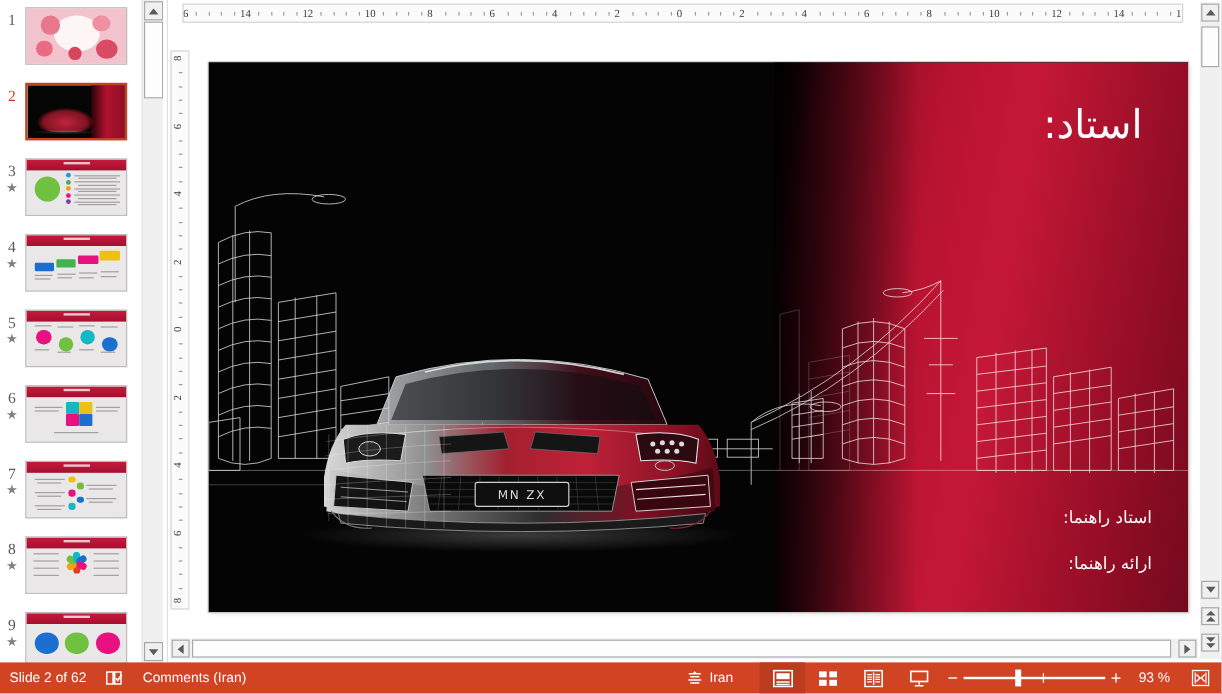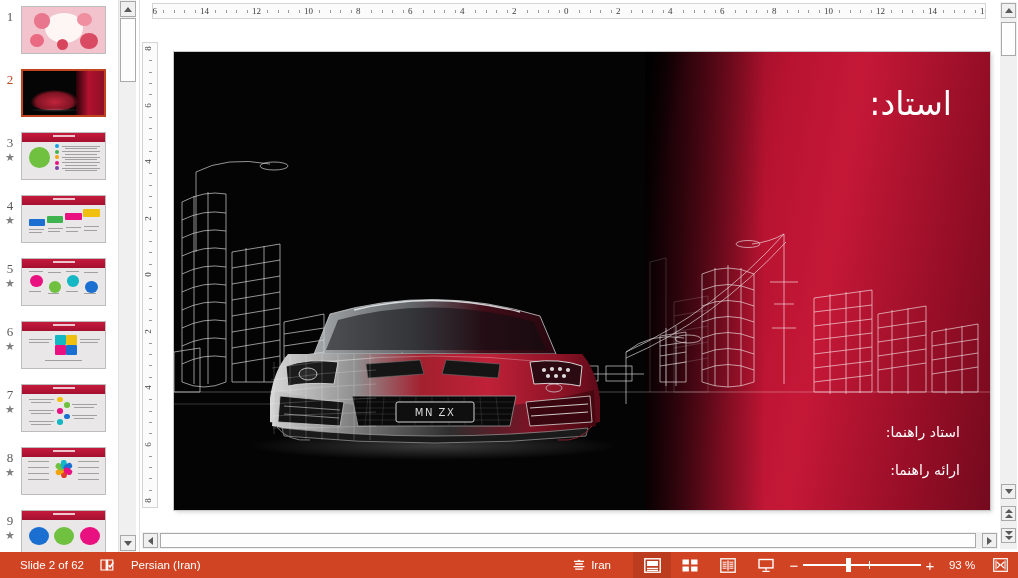--- a/index.html
+++ b/index.html
@@ -171,21 +171,21 @@
           display:flex; align-items:center; justify-content:center; }
   .dblarr { display:flex; flex-direction:column; align-items:center; gap:1px; }
 
   
   #status {
     position: absolute; left: 0; top: 552px; width: 1018px; height: 26px;
     background: #d04423; color: #ffffff;
     display: flex; align-items: center; font-size: 11.5px;
   }
   .st-item { display: flex; align-items: center; height: 26px; padding: 0 8px; }
-  #st-slide { padding-left: 20px; }
+  #st-slide { padding-left: 8px; }
   .st-ico { display:flex; align-items:center; justify-content:center; }
   #views { display:flex; align-items:center; height:26px; margin-left: 14px; }
   .view-btn {
     width: 38px; height: 26px; display:flex; align-items:center; justify-content:center;
   }
   .view-btn.active { background: #bb3c1f; }
   #zoomwrap { display:flex; align-items:center; height:26px; gap:0; }
   #zoom-track { position: relative; width: 118px; height: 26px; display:flex; align-items:center; }
   #zoom-line { position:absolute; left:0; top:12px; width:118px; height:2px; background:#fff; }
   #zoom-thumb { position:absolute; left:43px; top:6px; width:5px; height:14px; background:#fff; }
@@ -759,21 +759,21 @@
 
     <div class="st-item st-ico">
       <svg width="15" height="14" viewBox="0 0 15 14">
         <path d="M1 2 L6.2 2 L6.2 12 L1 12 Z" fill="none" stroke="#fff" stroke-width="1.2"></path>
         <path d="M7.6 2 L12.8 2 L12.8 12 L7.6 12 Z" fill="none" stroke="#fff" stroke-width="1.2"></path>
         <path d="M6.9 1.6 L6.9 12.4" stroke="#fff" stroke-width="1.1"></path>
         <path d="M8.6 7.2 L10.1 9 L13.4 4.4" fill="none" stroke="#fff" stroke-width="1.5"></path>
       </svg>
     </div>
 
-    <div class="st-item">Persian (Iran)</div>
+    <div class="st-item">Comments (Iran)</div>
 
     <div style="flex:1"></div>
 
     <div class="st-item">
       <svg width="14" height="13" viewBox="0 0 14 13" style="margin-right:5px">
         <path d="M2 2.4 L12 2.4 M3.2 5 L10.8 5 M1.6 7.6 L12.4 7.6 M3.2 10.2 L10.8 10.2" stroke="#fff" stroke-width="1.3"></path>
         <path d="M7 0.4 L9 2.2 L5 2.2 Z" fill="#fff"></path>
       </svg>
       <span>Iran</span>
     </div>

